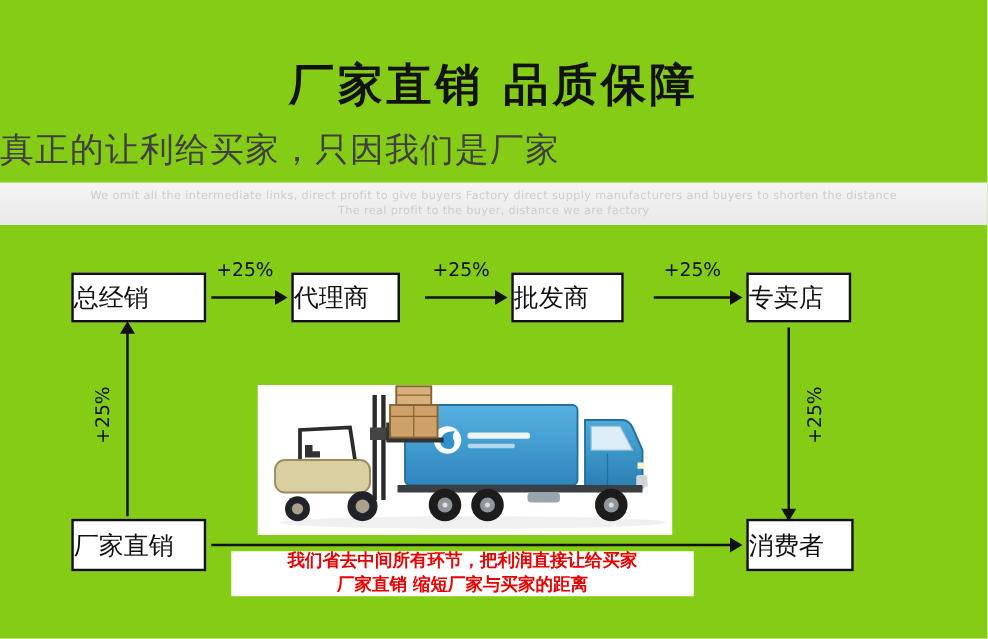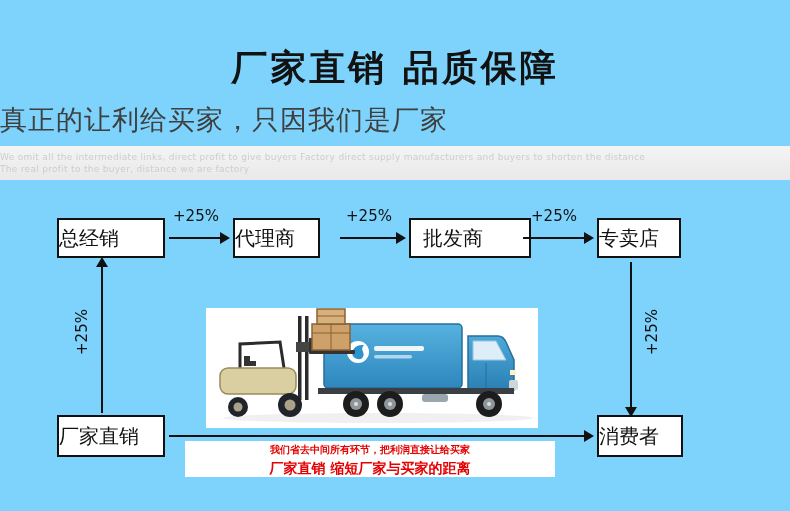--- a/index.html
+++ b/index.html
@@ -1,31 +1,31 @@
 <!DOCTYPE html>
 <html><head>
 <meta charset="utf-8">
 <style>
   html,body{margin:0;padding:0;background:#fff;}
   .page{
-    position:relative;width:790px;height:511px;background:#7dd3fc;overflow:hidden;
+    position:relative;width:790px;height:511px;background:#84cc16;overflow:hidden;
     font-family:"DejaVu Sans","Liberation Sans",sans-serif;color:#111;
   }
   .title{
     position:absolute;top:44px;left:0;width:790px;text-align:center;
     font-size:36px;font-weight:700;letter-spacing:3px;color:#121212;
   }
   .subtitle{
     position:absolute;top:102px;left:0;width:790px;text-align:left;
     font-size:27px;font-weight:400;letter-spacing:1px;color:#3f3f3f;
   }
   .watermark-band{
     position:absolute;top:146px;left:0;width:790px;height:34px;
     background:linear-gradient(#f4f4f4,#e9e9e9);
-    padding-top:5px;box-sizing:border-box;
+    text-align:center;padding-top:5px;box-sizing:border-box;
   }
   .wm{font-size:9px;line-height:12px;color:#cdcdcd;letter-spacing:.3px;}
   .node{
     position:absolute;height:40px;box-sizing:border-box;border:2px solid #111;
     background:#fff;line-height:36px;font-size:20px;color:#111;
   }
   .node.tall{height:42px;line-height:38px;}
   .pct{
     position:absolute;width:60px;text-align:center;font-size:15px;color:#111;
   }
@@ -42,39 +42,39 @@
   }
   .arrow-v .head-down{
     position:absolute;bottom:-9px;left:-5px;width:0;height:0;
     border-top:10px solid #111;border-left:6px solid transparent;border-right:6px solid transparent;
   }
   .truck-wrap{position:absolute;left:206px;top:308px;width:332px;height:120px;}
   .footer-red{
     position:absolute;left:185px;top:441px;width:370px;text-align:center;
     color:#e60000;font-weight:600;background:#ffffff;
   }
-  .footer-red .l1{font-size:10px;line-height:18px;}
+  .footer-red .l1{font-size:14px;line-height:18px;font-family:Liberation Mono, monospace;}
   .footer-red .l2{font-size:14px;line-height:18px;}
 </style>
 </head>
 <body>
 
 <div class="page">
 
   <div class="title">厂家直销  品质保障</div>
   <div class="subtitle">真正的让利给买家，只因我们是厂家</div>
 
   <div class="watermark-band">
     <div class="wm">We omit all the intermediate links, direct profit to give buyers Factory direct supply manufacturers and buyers to shorten the distance</div>
     <div class="wm">The real profit to the buyer, distance we are factory</div>
   </div>
 
   <div class="node" style="left:57px;top:218px;width:108px;">总经销</div>
   <div class="node" style="left:233px;top:218px;width:87px;">代理商</div>
-  <div class="node" style="left:409px;top:218px;width:122px;padding-left:12px;">批发商</div>
+  <div class="node" style="left:409px;top:218px;width:90px;">批发商</div>
   <div class="node" style="left:597px;top:218px;width:84px;">专卖店</div>
 
   <div class="pct" style="left:166px;top:207px;">+25%</div>
   <div class="pct" style="left:339px;top:207px;">+25%</div>
   <div class="pct" style="left:524px;top:207px;">+25%</div>
 
   <div class="arrow-h" style="left:169px;top:237px;width:52px;">
     <span class="head-right"></span>
   </div>
   <div class="arrow-h" style="left:340px;top:237px;width:57px;">

